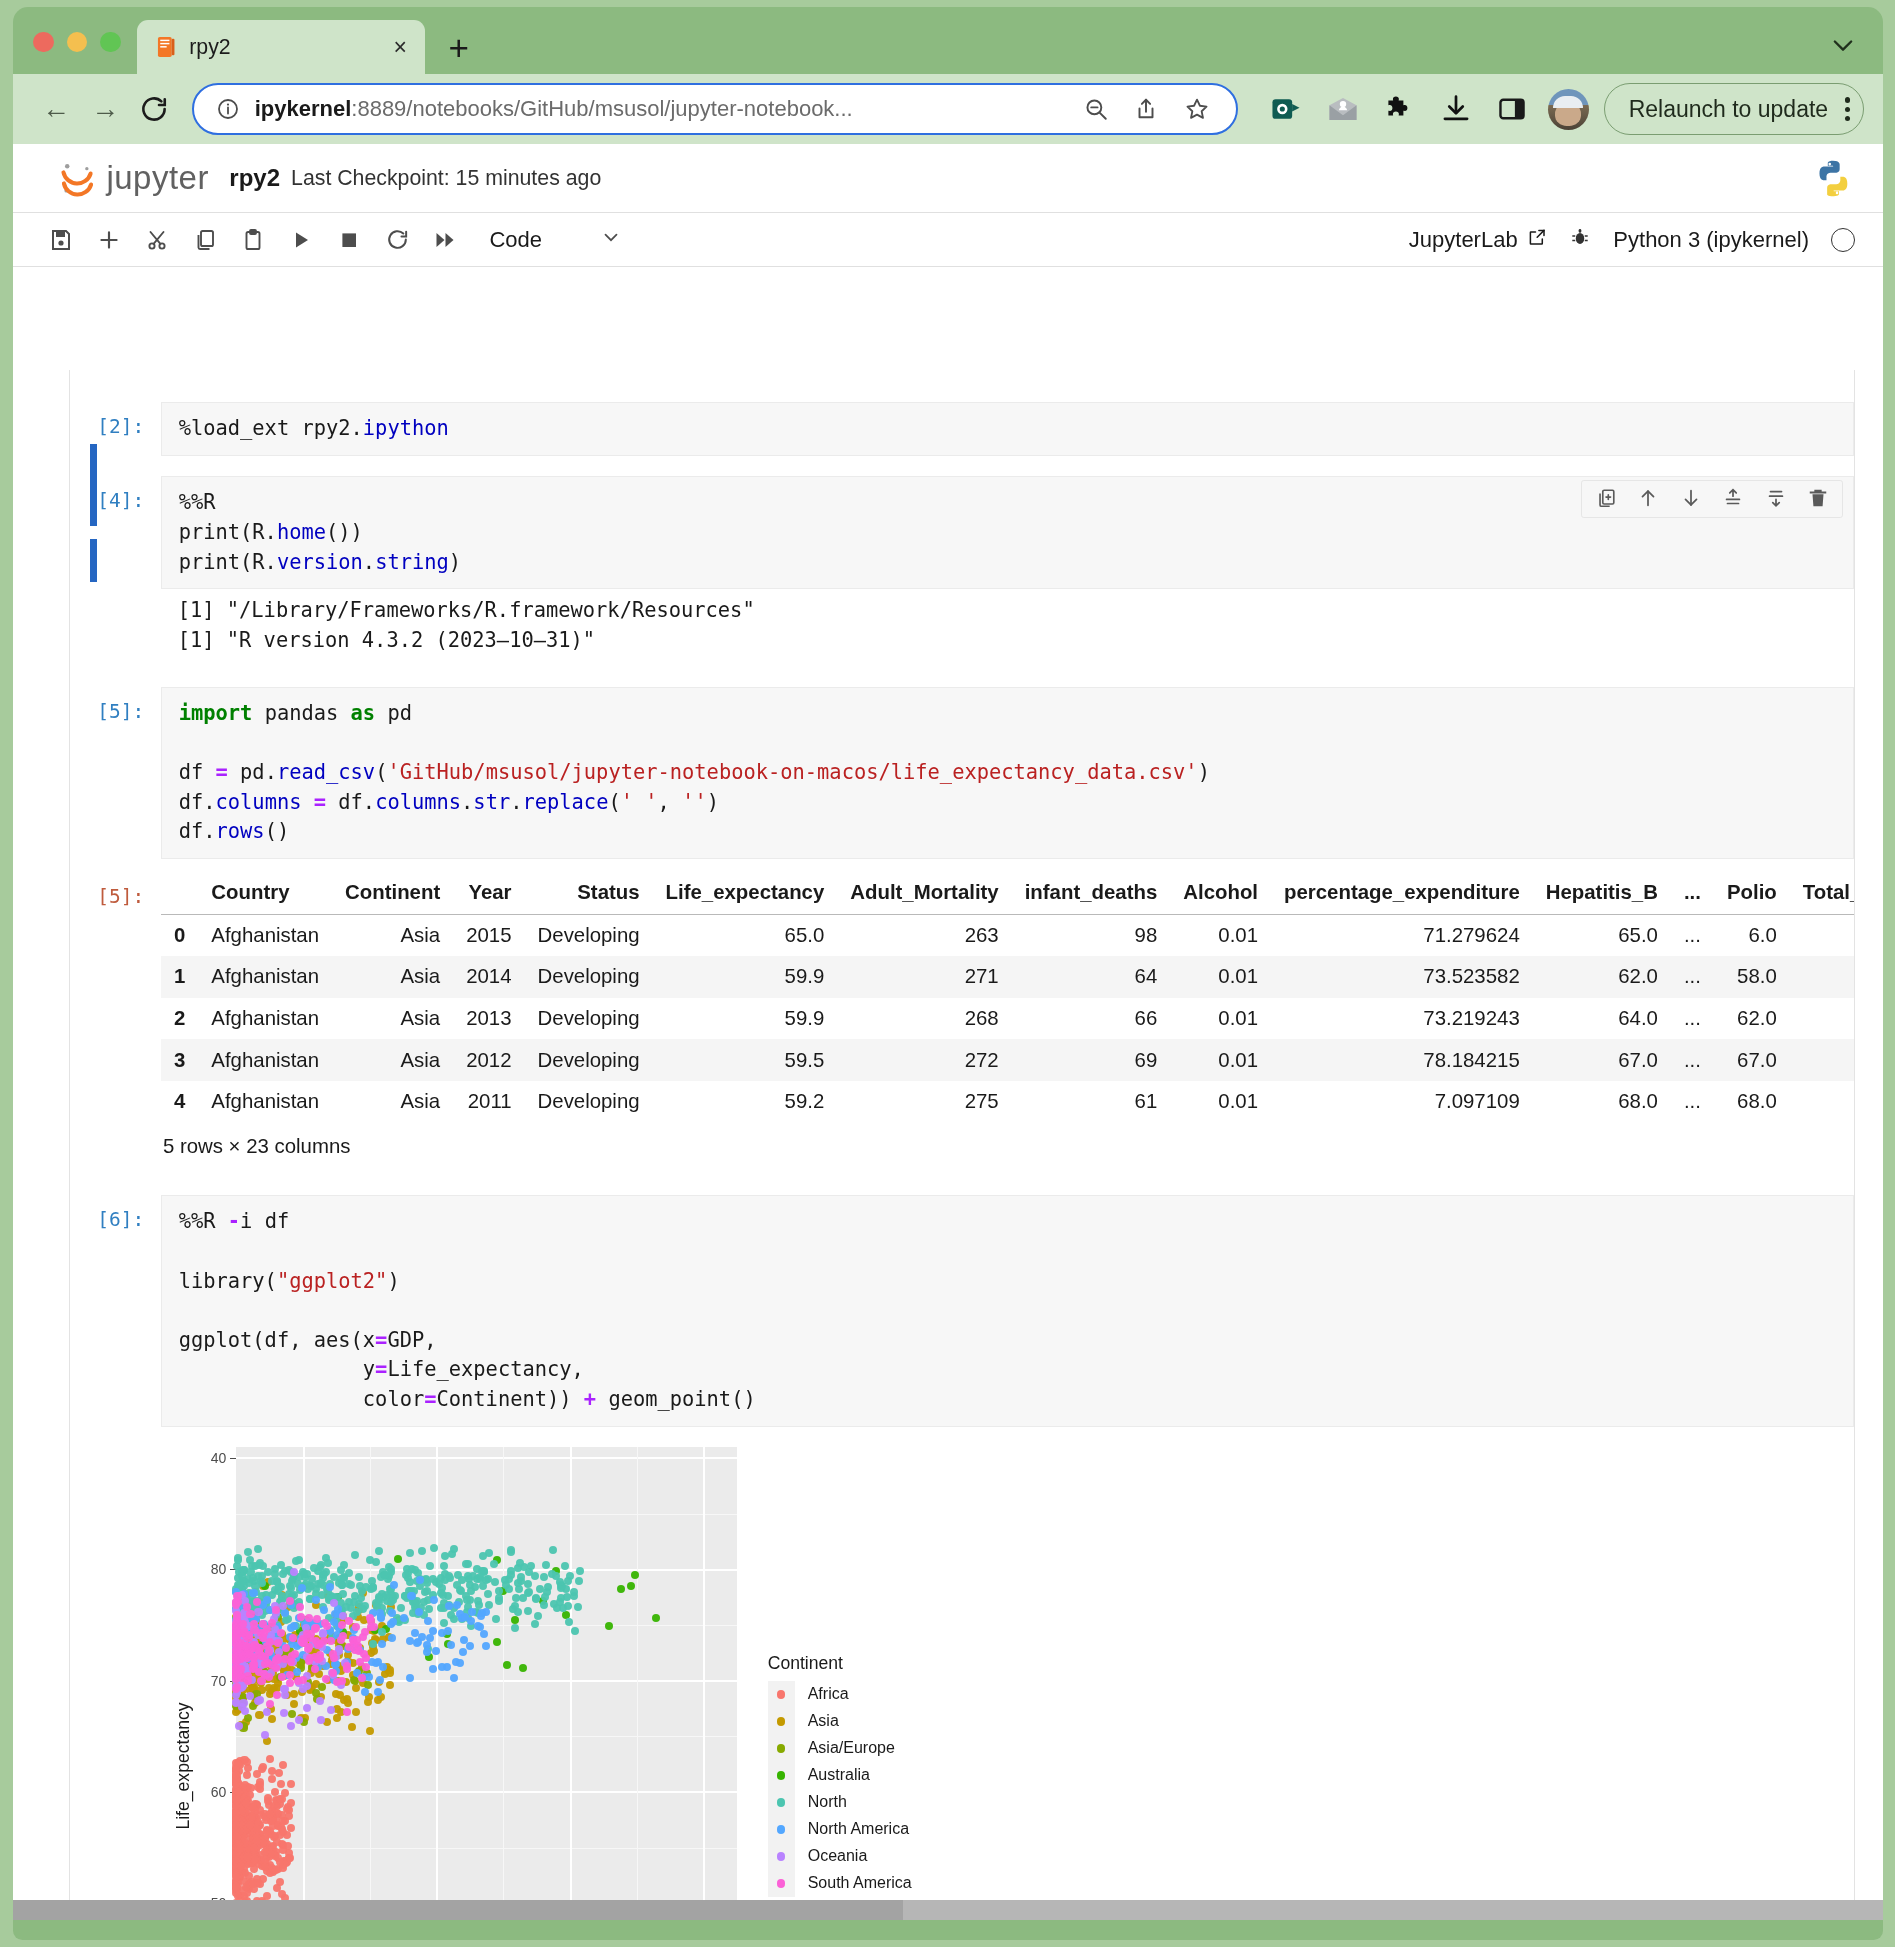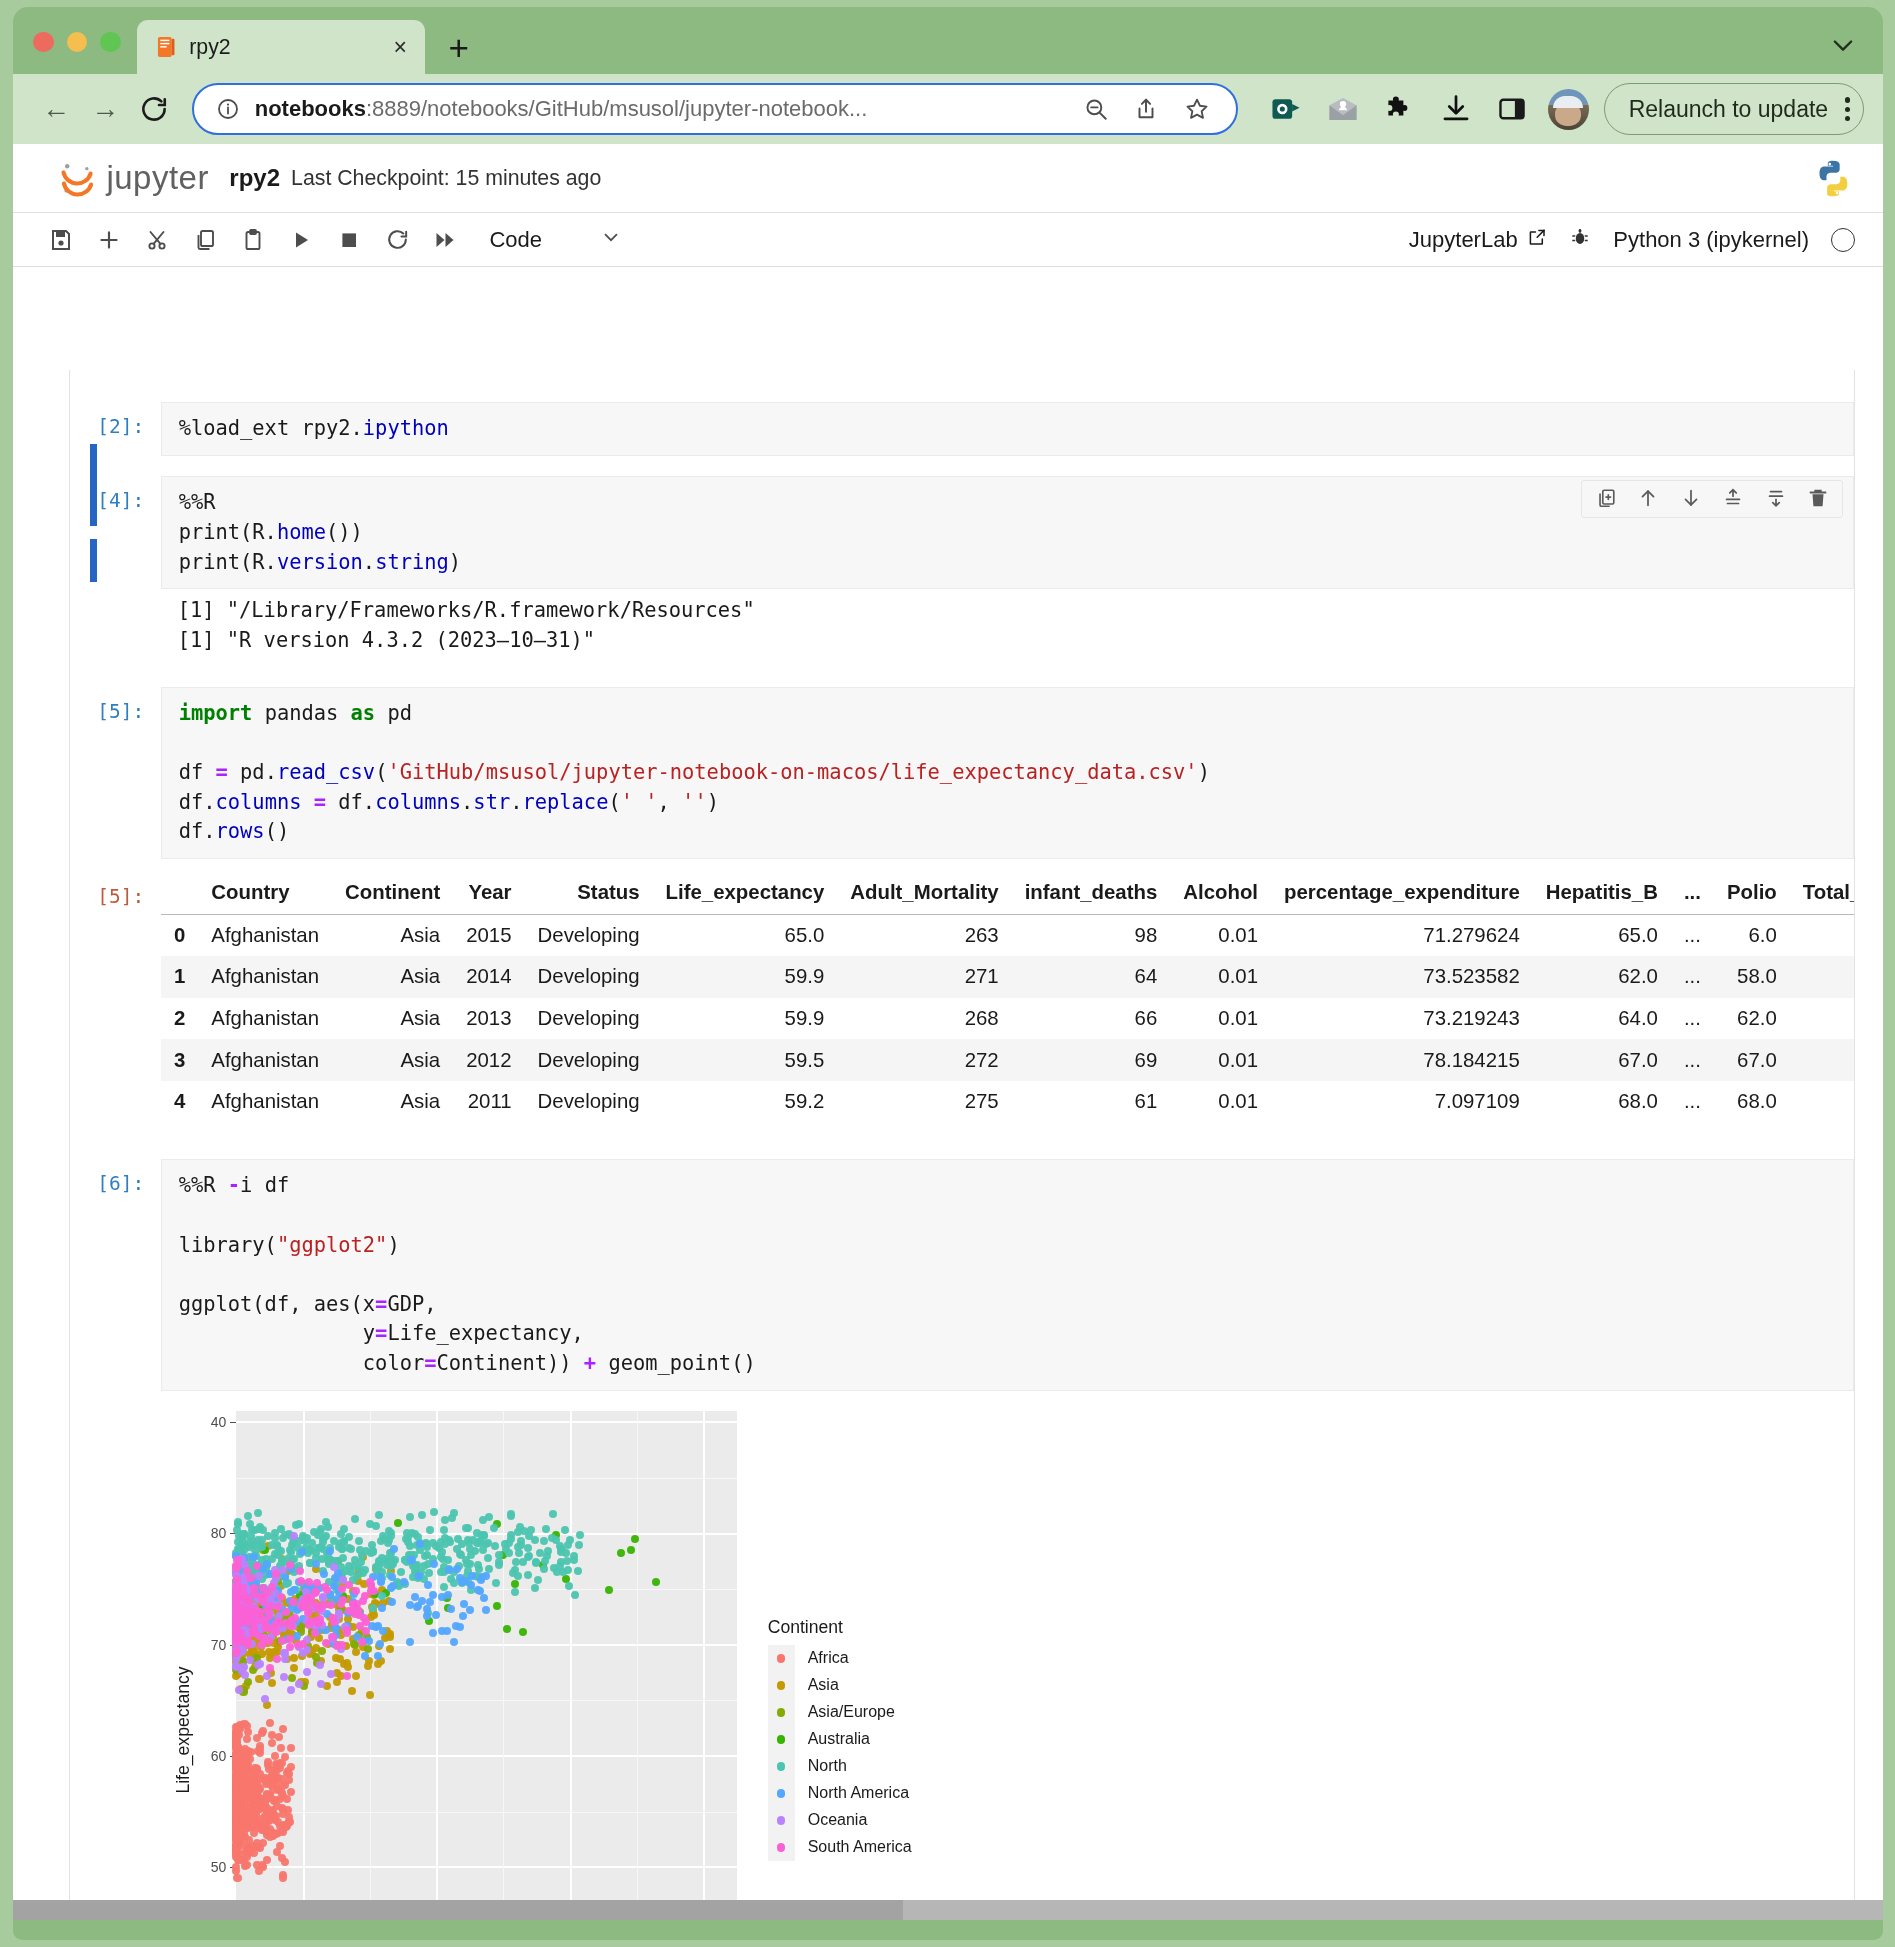--- a/index.html
+++ b/index.html
@@ -300,21 +300,21 @@
     </div>
 
     <div class="omnibox">
       <span class="omni-info">
         <svg viewBox="0 0 24 24" width="24" height="24" fill="none" stroke="#4d4d4d" stroke-width="1.8">
           <circle cx="12" cy="12" r="9"></circle>
             <path d="M12 10.5v6" stroke-linecap="round"></path>
             <circle cx="12" cy="7.6" r="1.1" fill="#4d4d4d" stroke="none"></circle>
         </svg>
       </span>
-      <span class="omni-url"><b>notebooks</b><span>:8889/notebooks/GitHub/msusol/jupyter-notebook...</span></span>
+      <span class="omni-url"><b>ipykernel</b><span>:8889/notebooks/GitHub/msusol/jupyter-notebook...</span></span>
       <span class="omni-icon">
         <svg viewBox="0 0 24 24" width="26" height="26" fill="none" stroke="#4d4d4d" stroke-width="1.8">
             <circle cx="10.5" cy="10.5" r="6.4"></circle>
             <path d="M15.3 15.3L21 21" stroke-linecap="round"></path>
             <path d="M7.6 10.5h5.8" stroke-linecap="round"></path>
           </svg>
       </span>
       <span class="omni-icon">
         <svg viewBox="0 0 24 24" width="26" height="26" fill="none" stroke="#4d4d4d" stroke-width="1.8" stroke-linecap="round" stroke-linejoin="round">
             <path d="M12 3.5v11"></path>
@@ -662,20 +662,21 @@
                   <td>61</td>
                   <td>0.01</td>
                   <td>7.097109</td>
                   <td>68.0</td>
                   <td>...</td>
                   <td>68.0</td>
                   <td></td>
                 </tr>
               </tbody>
             </table>
+            <div class="df-shape">5 rows × 23 columns</div>
           </div>
         </div>
 
         <div class="cell" style="margin-top:37px; margin-bottom:0;">
           <div class="prompt">[6]:</div>
           <div class="input-area">%%R <span class="o">-</span>i df
 
 library(<span class="s">"ggplot2"</span>)
 
 ggplot(df, aes(x<span class="o">=</span>GDP,

